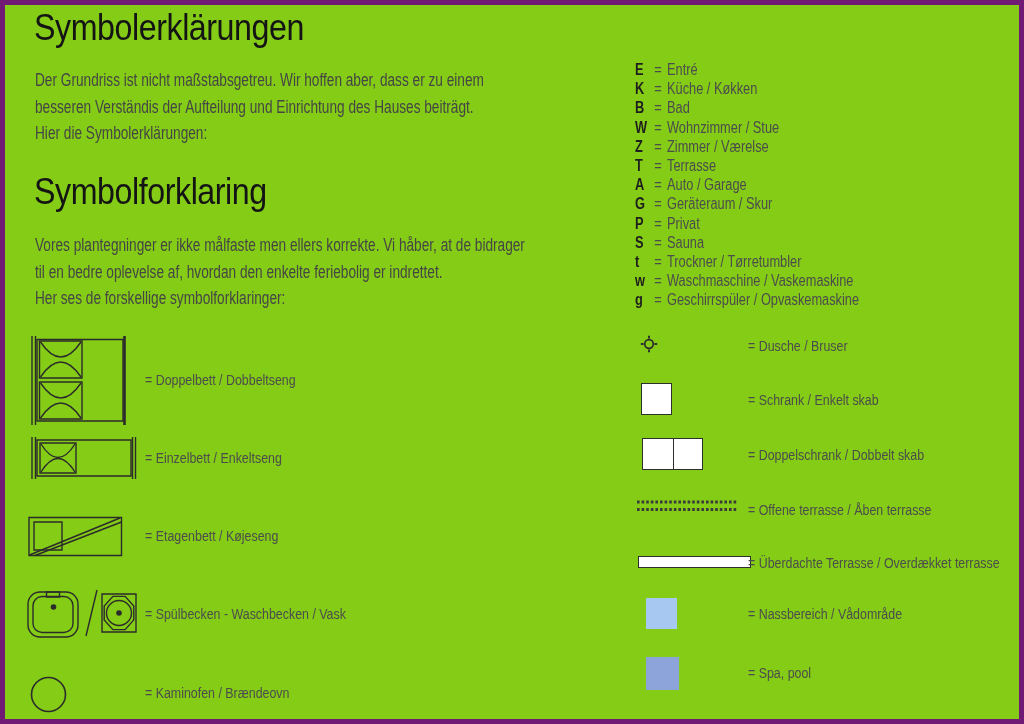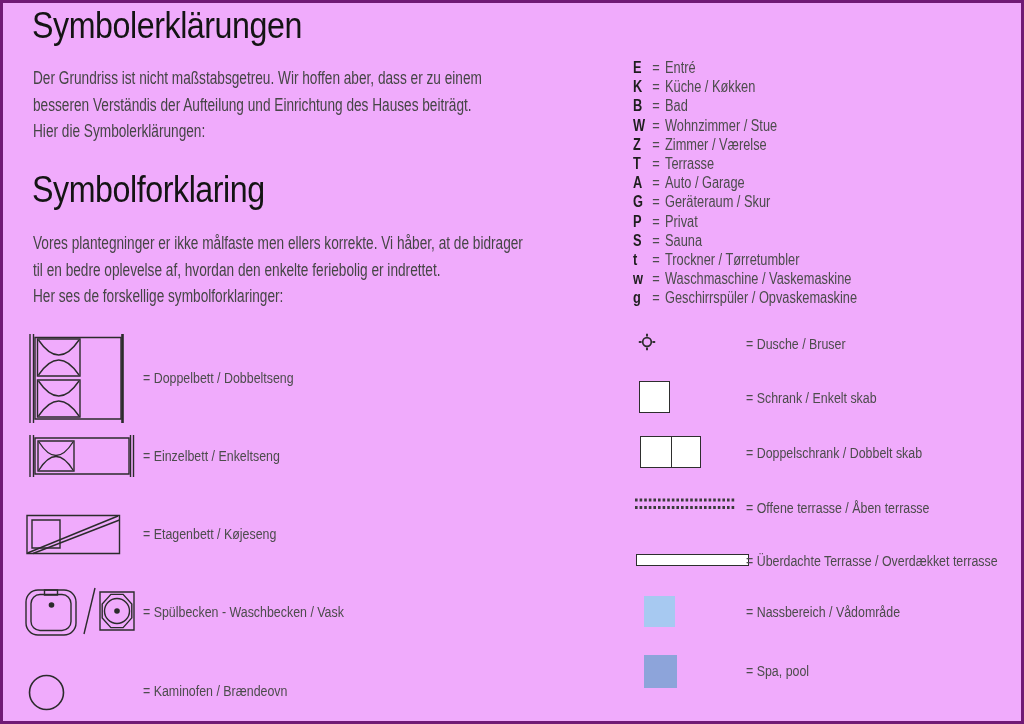--- a/index.html
+++ b/index.html
@@ -5,22 +5,22 @@
   * { margin: 0; padding: 0; box-sizing: border-box; }
   html, body { width: 1024px; height: 724px; }
   body {
     font-family: "Liberation Sans", sans-serif;
     background: #fff;
     overflow: hidden;
     position: relative;
   }
   .page {
     position: absolute; inset: 0;
-    border: 3px solid #701a75;
-    background: #f0abfc;
+    border: 5px solid #701a75;
+    background: #84cc16;
   }
   .abs { position: absolute; }
 
   
   .cx-head { transform: scaleX(0.87); transform-origin: left top; }
   .cx-body { transform: scaleX(0.78); transform-origin: left top; }
   .cx-lbl  { transform: scaleX(0.80); transform-origin: left top; }
 
   h1, h2 {
     font-size: 37px; font-weight: 400; color: #141414;

